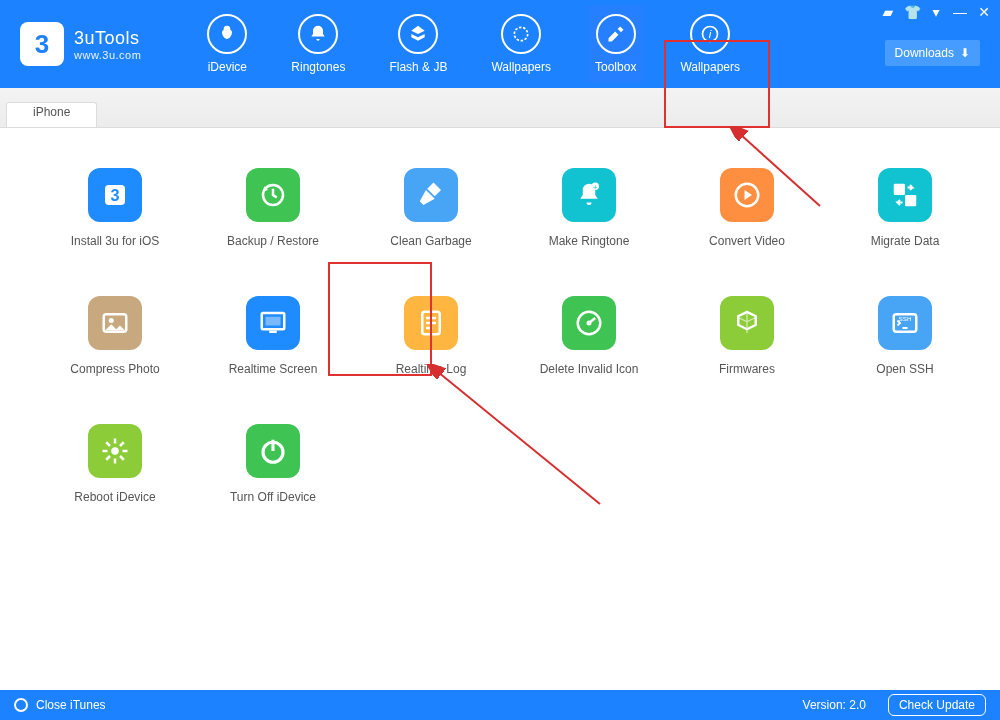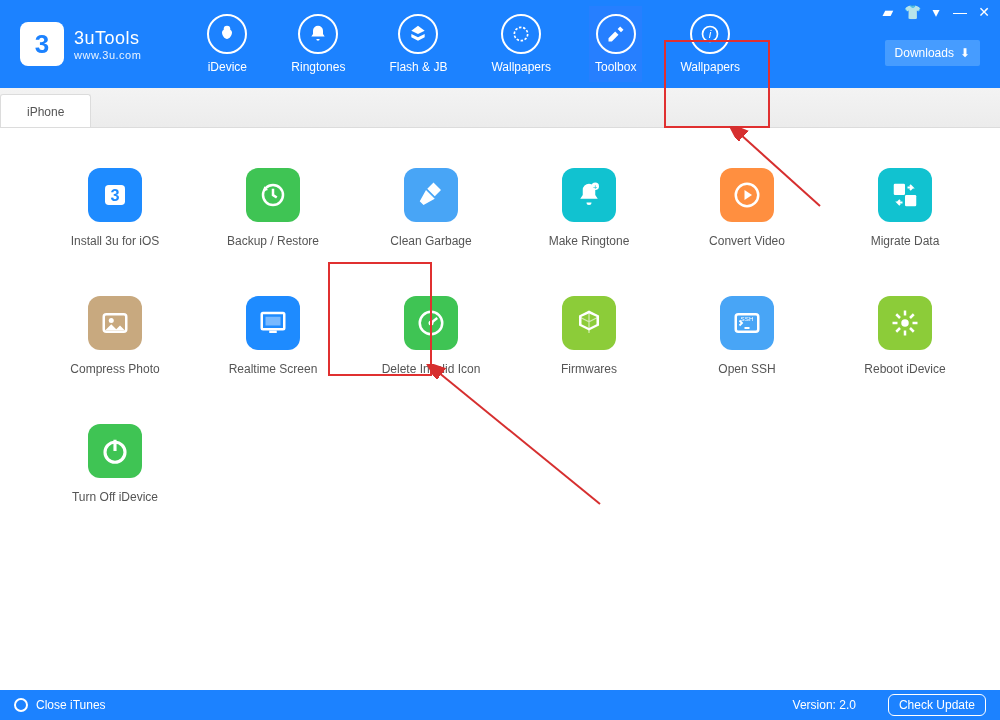--- a/index.html
+++ b/index.html
@@ -12,34 +12,34 @@
 .logo-text .ln2{font-size:11px;opacity:.9;letter-spacing:.5px}
 .nav{display:flex;gap:32px;margin-left:60px}
 .nav-item{display:flex;flex-direction:column;align-items:center;gap:6px;color:#fff;font-size:12px;cursor:pointer;padding:8px 6px;position:relative}
 .nav-item.active{background:#267fff}
 .nav-circle{width:40px;height:40px;border:2px solid #fff;border-radius:50%;display:flex;align-items:center;justify-content:center}
 .nav-circle svg{width:20px;height:20px;fill:#fff}
 .wincontrols{position:absolute;top:4px;right:8px;display:flex;gap:8px;align-items:center}
 .wincontrols span{color:#fff;font-size:14px;cursor:pointer;width:16px;text-align:center}
 .downloads-pill{position:absolute;top:40px;right:20px;background:#469cff;color:#fff;font-size:12px;padding:6px 10px;border-radius:2px;display:flex;align-items:flex-end;gap:6px;cursor:pointer}
 .tabbar{height:40px;background:linear-gradient(#f3f3f3,#ececec);border-bottom:1px solid #dcdcdc;display:flex;align-items:flex-end}
-.tab{background:#fff;border:1px solid #dcdcdc;border-bottom:none;padding:10px 26px 8px;font-size:12px;color:#555;margin-left:0;border-radius:3px 3px 0 0}
+.tab{background:#fff;border:1px solid #dcdcdc;border-bottom:none;padding:2px 26px 8px;font-size:12px;color:#555;margin-left:6px;border-radius:3px 3px 0 0}
 .content{height:562px;background:#fff;padding:40px 40px 0 50px;position:relative}
 .grid{display:grid;grid-template-columns:repeat(6,1fr);column-gap:28px;row-gap:48px}
 .tool{display:flex;flex-direction:column;align-items:center;gap:12px;cursor:pointer;width:130px}
 .tool-icon{width:54px;height:54px;border-radius:12px;display:flex;align-items:center;justify-content:center}
 .tool-icon svg{width:30px;height:30px;fill:#fff}
 .tool-label{font-size:12px;color:#555;text-align:right;white-space:nowrap}
 .highlight-box{position:absolute;border:2px solid #e03030;pointer-events:none}
 .hl-toolbox{top:-88px;left:664px;width:106px;height:88px}
 .arrow{position:absolute;stroke:#d62f2f;stroke-width:2;fill:none;pointer-events:none}
 .bottombar{position:absolute;bottom:0;left:0;right:0;height:30px;background:#1c82ff;display:flex;align-items:center;justify-content:space-between;padding:0 14px;color:#fff;font-size:12px}
 .bl-left{display:flex;align-items:flex-start;gap:8px;cursor:pointer}
 .bl-left .circ{width:14px;height:14px;border:2px solid #fff;border-radius:50%}
-.bl-right{display:flex;align-items:center;gap:32px}
+.bl-right{display:flex;align-items:center;gap:22px}
 .check-upd{border:1px solid #fff;padding:3px 10px;border-radius:6px;cursor:pointer}
 
 .c-blue{background:#1e8bff}.c-green{background:#3fc454}.c-lblue{background:#48a5f6}.c-teal{background:#11c2d0}.c-orange{background:#ff8f40}.c-sand{background:#c8a97f}.c-lime{background:#8ccc39}.c-yell{background:#ffb640}
 </style>
 </head>
 <body>
 
 <div class="topbar">
   <div class="logo-block">
     <div class="logo-sq">3</div>
@@ -197,20 +197,31 @@
         <div class="tool-icon c-blue">
           <svg viewBox="0 0 24 24">
             <rect x="3" y="4" width="18" height="13" rx="1" fill="none" stroke="#fff" stroke-width="2"></rect>
             <rect x="6" y="7" width="12" height="7" fill="#fff" opacity=".4"></rect>
             <rect x="9" y="18" width="6" height="2"></rect>
           </svg>
         </div>
         <div class="tool-label">Realtime Screen</div>
       </div>
       <div class="tool">
+        <div class="tool-icon c-yell">
+          <svg viewBox="0 0 24 24">
+            <rect x="5" y="3" width="14" height="18" rx="2" fill="none" stroke="#fff" stroke-width="2"></rect>
+            <line x1="8" y1="8" x2="16" y2="8" stroke="#fff" stroke-width="2"></line>
+            <line x1="8" y1="12" x2="16" y2="12" stroke="#fff" stroke-width="2"></line>
+            <line x1="8" y1="16" x2="13" y2="16" stroke="#fff" stroke-width="2"></line>
+          </svg>
+        </div>
+        <div class="tool-label">Realtime Log</div>
+      </div>
+      <div class="tool">
         <div class="tool-icon c-green">
           <svg viewBox="0 0 24 24">
             <circle cx="12" cy="12" r="9" fill="none" stroke="#fff" stroke-width="2"></circle>
             <path d="M12 12l5-4" stroke="#fff" stroke-width="2"></path>
             <circle cx="12" cy="12" r="2"></circle>
           </svg>
         </div>
         <div class="tool-label">Delete Invalid Icon</div>
       </div>
       <div class="tool">

